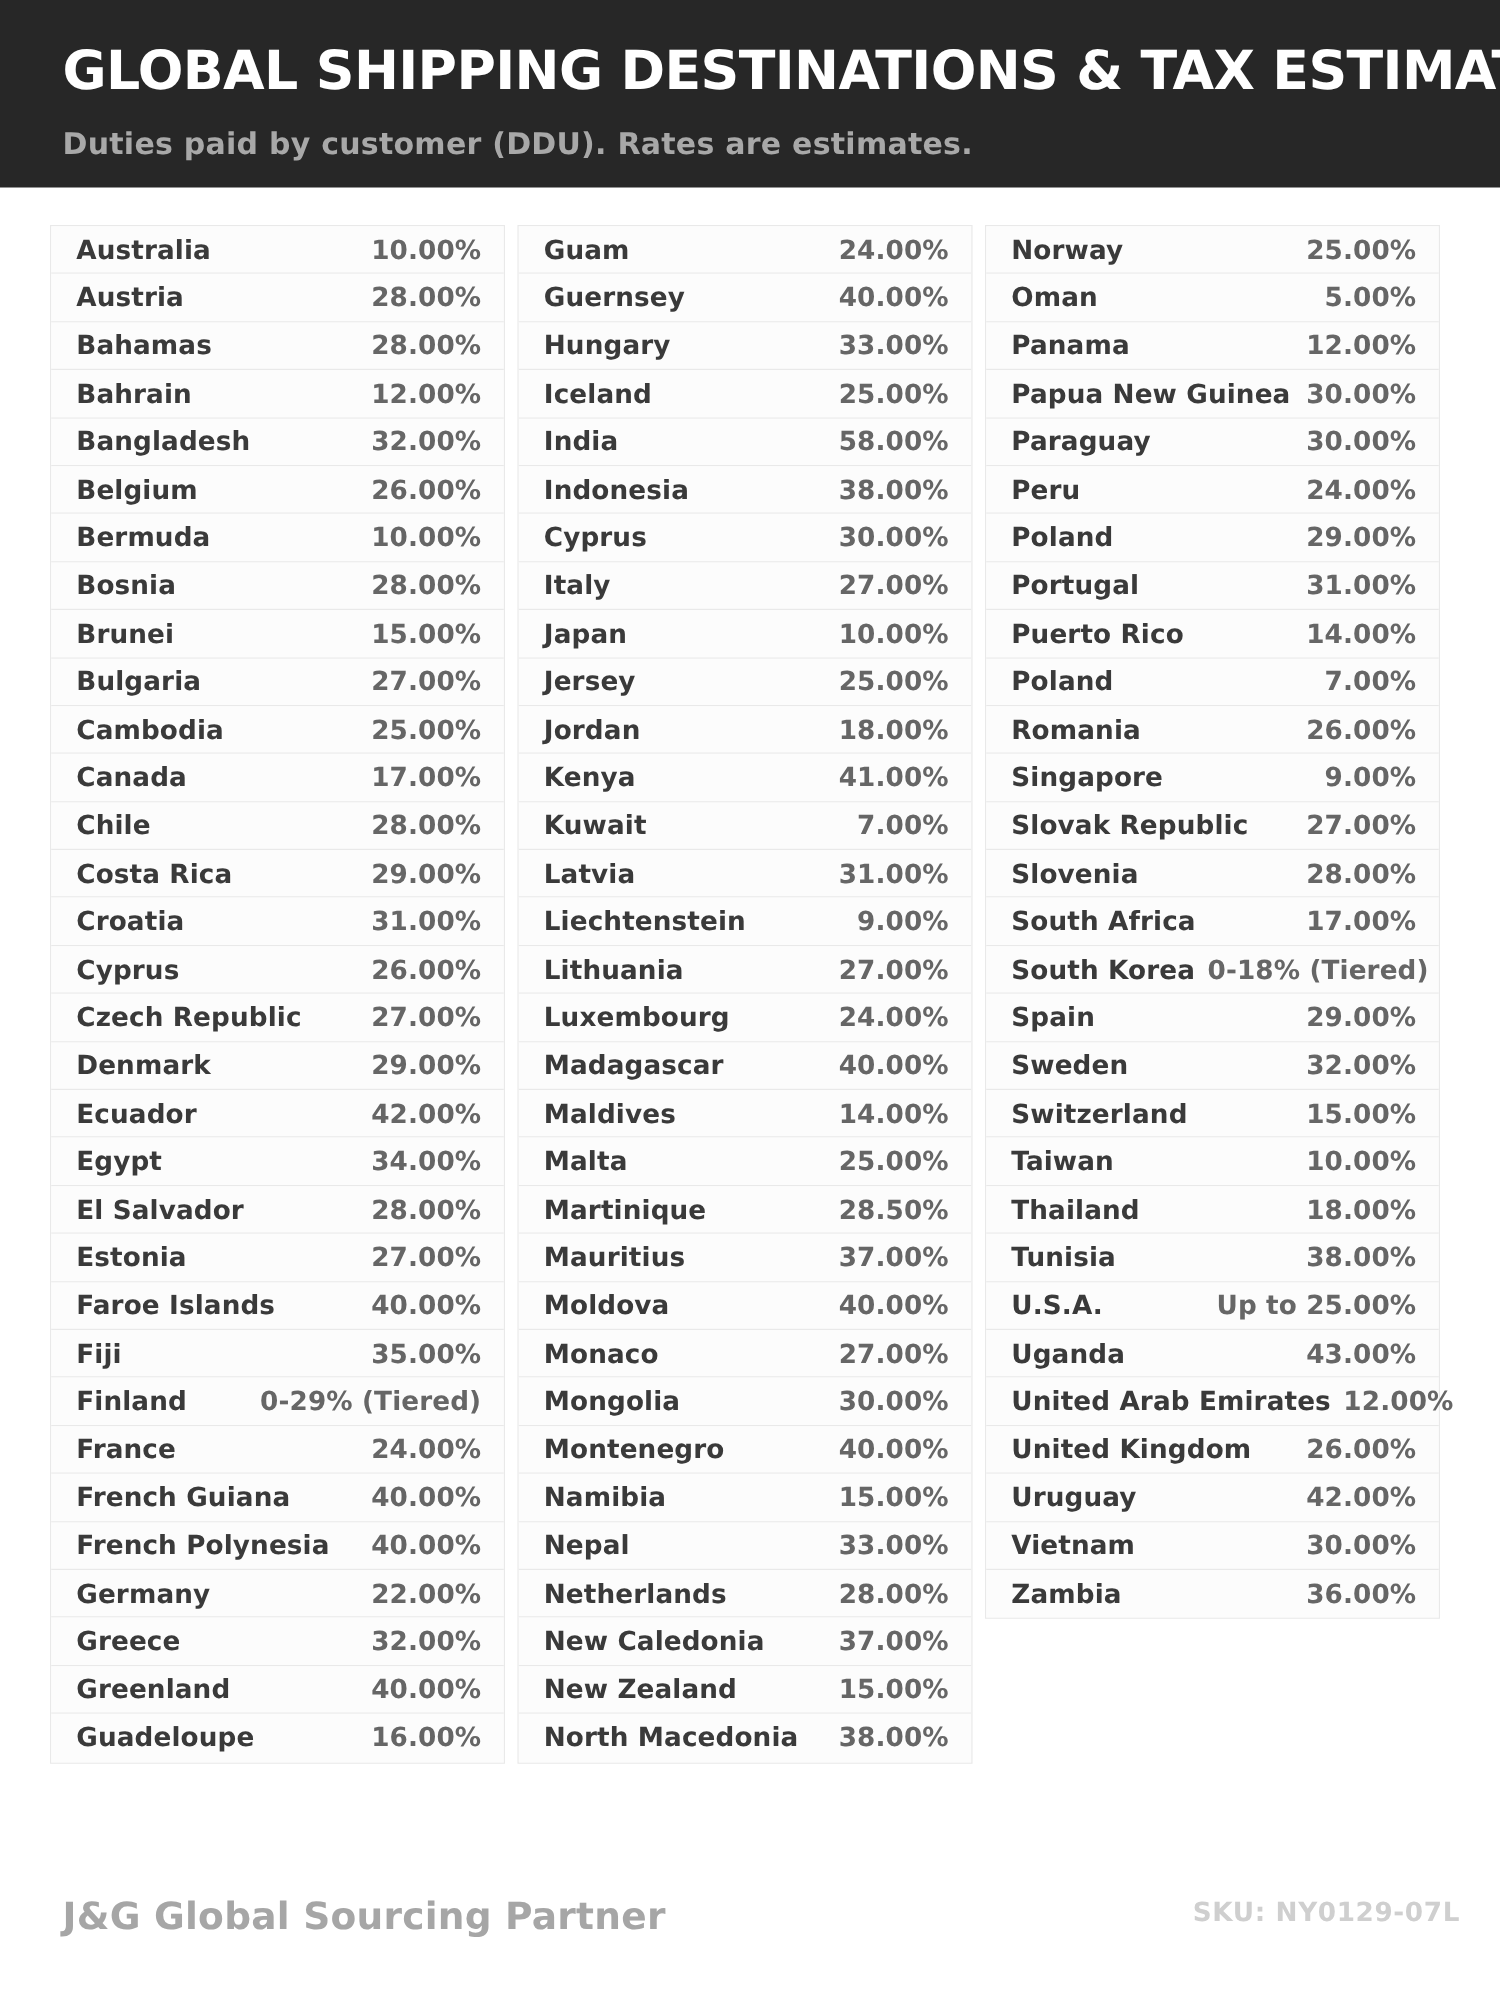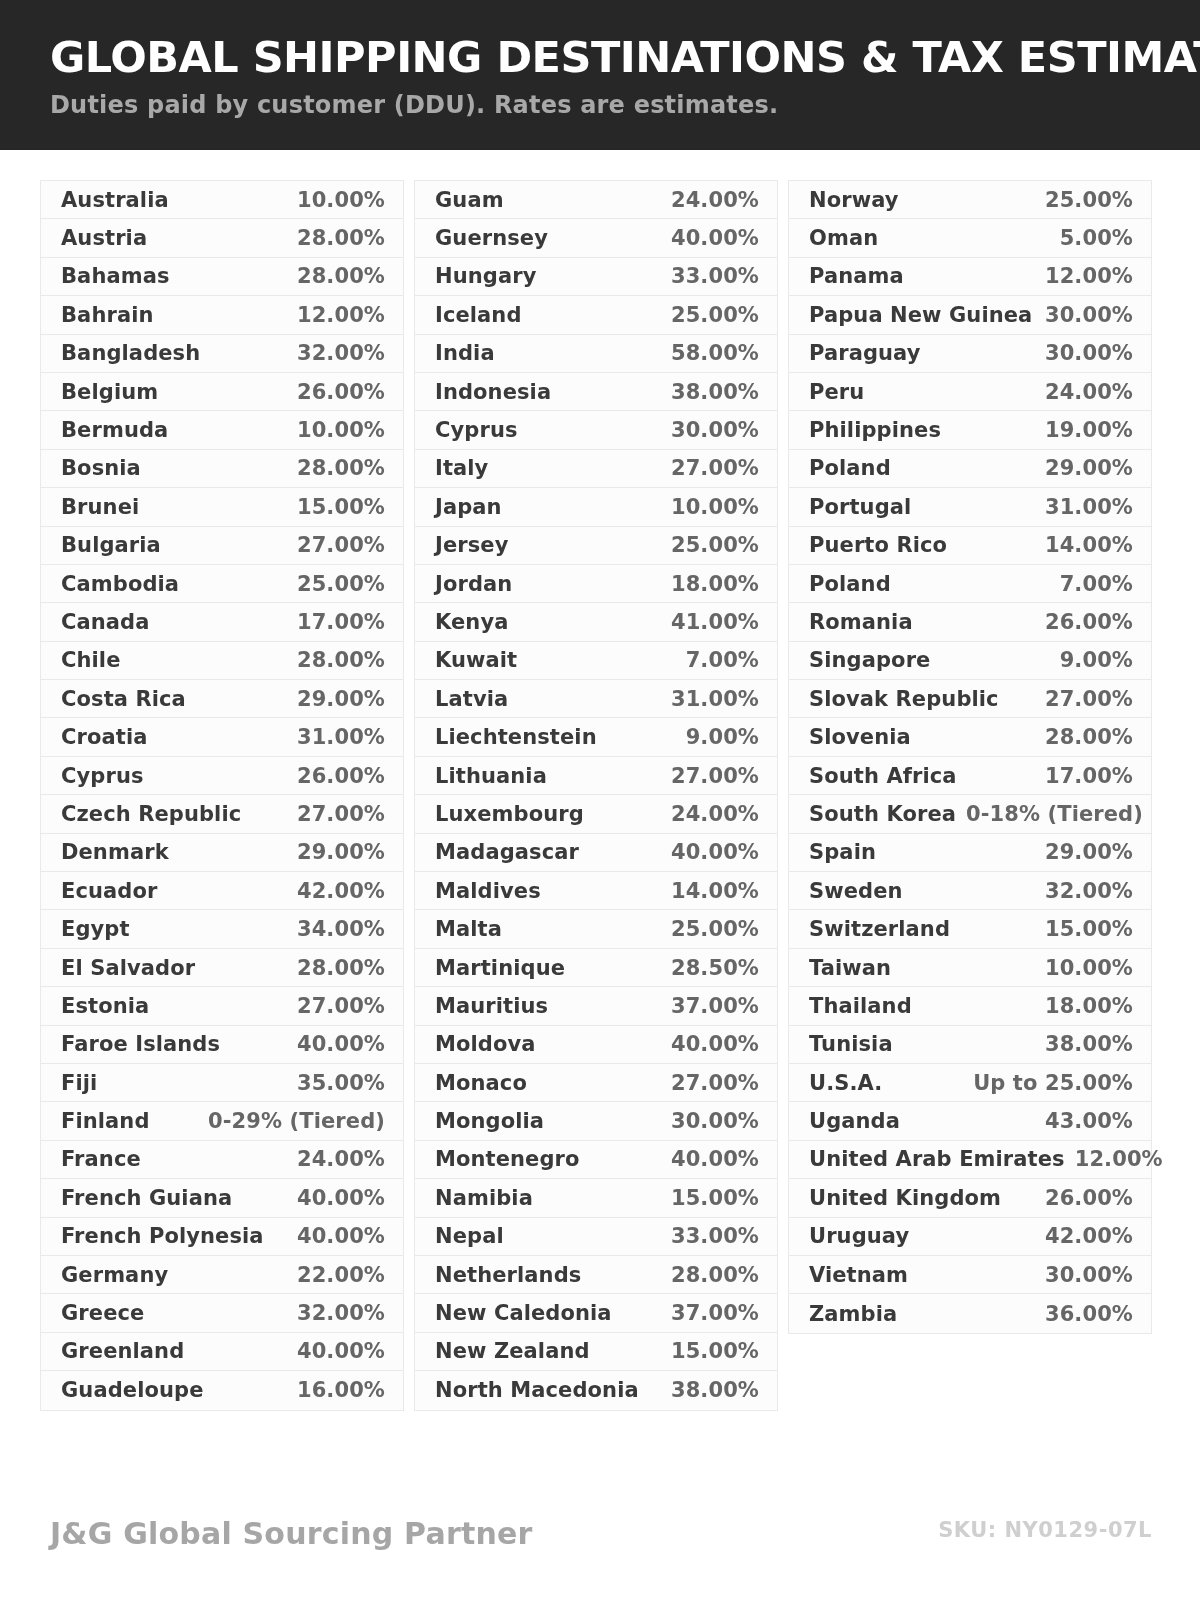--- a/index.html
+++ b/index.html
@@ -34,21 +34,21 @@
     font-size: 43px;
     font-weight: 800;
     letter-spacing: -0.5px;
     line-height: 1.1;
     white-space: nowrap;
   }
   .header .subtitle {
     color: var(--subtitle);
     font-size: 24px;
     font-weight: 700;
-    margin-top: 10px;
+    margin-top: 20px;
     letter-spacing: 0.2px;
   }
   .table-area {
     position: absolute;
     top: 180px; left: 40px;
     width: 1112px;
     display: grid;
     grid-template-columns: 364px 364px 364px;
     column-gap: 10px;
     align-items: start;
@@ -85,21 +85,21 @@
   .footer-brand {
     position: absolute;
     left: 50px; top: 1516px;
     font-size: 30px;
     font-weight: 700;
     color: var(--brand-text);
     letter-spacing: 0.2px;
   }
   .footer-sku {
     position: absolute;
-    right: 48px; top: 1518px;
+    right: 32px; top: 1518px;
     font-size: 21px;
     font-weight: 700;
     color: var(--sku-text);
     letter-spacing: 0.5px;
   }
 </style>
 </head>
 <body>
 
 <div class="header">
@@ -387,24 +387,20 @@
       </div>
       <div class="row">
         <span class="country">Paraguay</span>
         <span class="rate">30.00%</span>
       </div>
       <div class="row">
         <span class="country">Peru</span>
         <span class="rate">24.00%</span>
       </div>
       <div class="row">
-        <span class="country">Philippines</span>
-        <span class="rate">19.00%</span>
-      </div>
-      <div class="row">
         <span class="country">Poland</span>
         <span class="rate">29.00%</span>
       </div>
       <div class="row">
         <span class="country">Portugal</span>
         <span class="rate">31.00%</span>
       </div>
       <div class="row">
         <span class="country">Puerto Rico</span>
         <span class="rate">14.00%</span>

